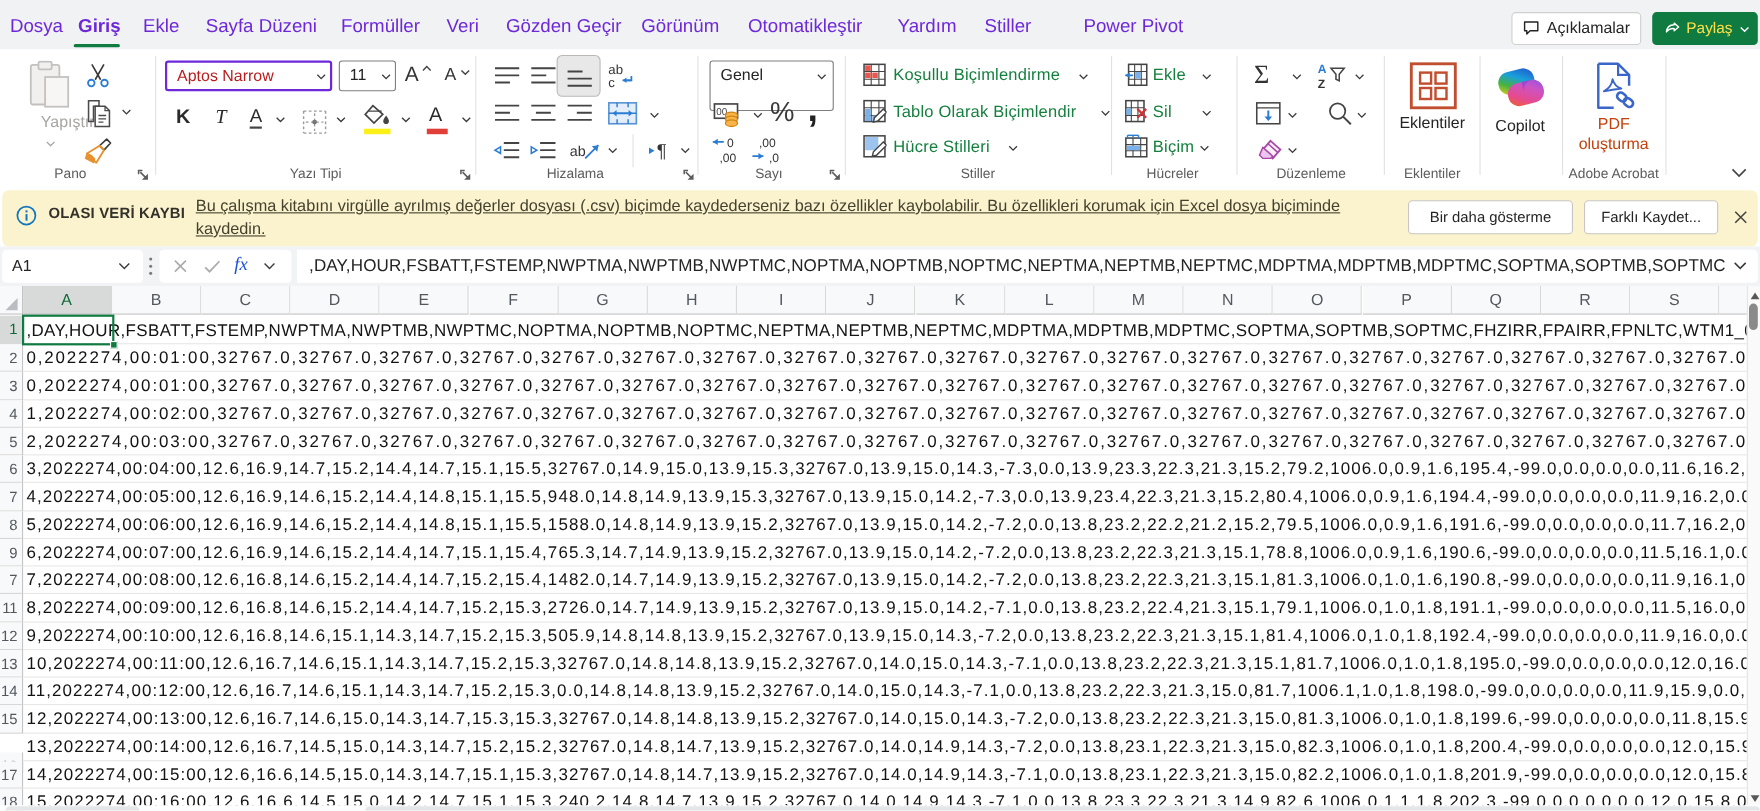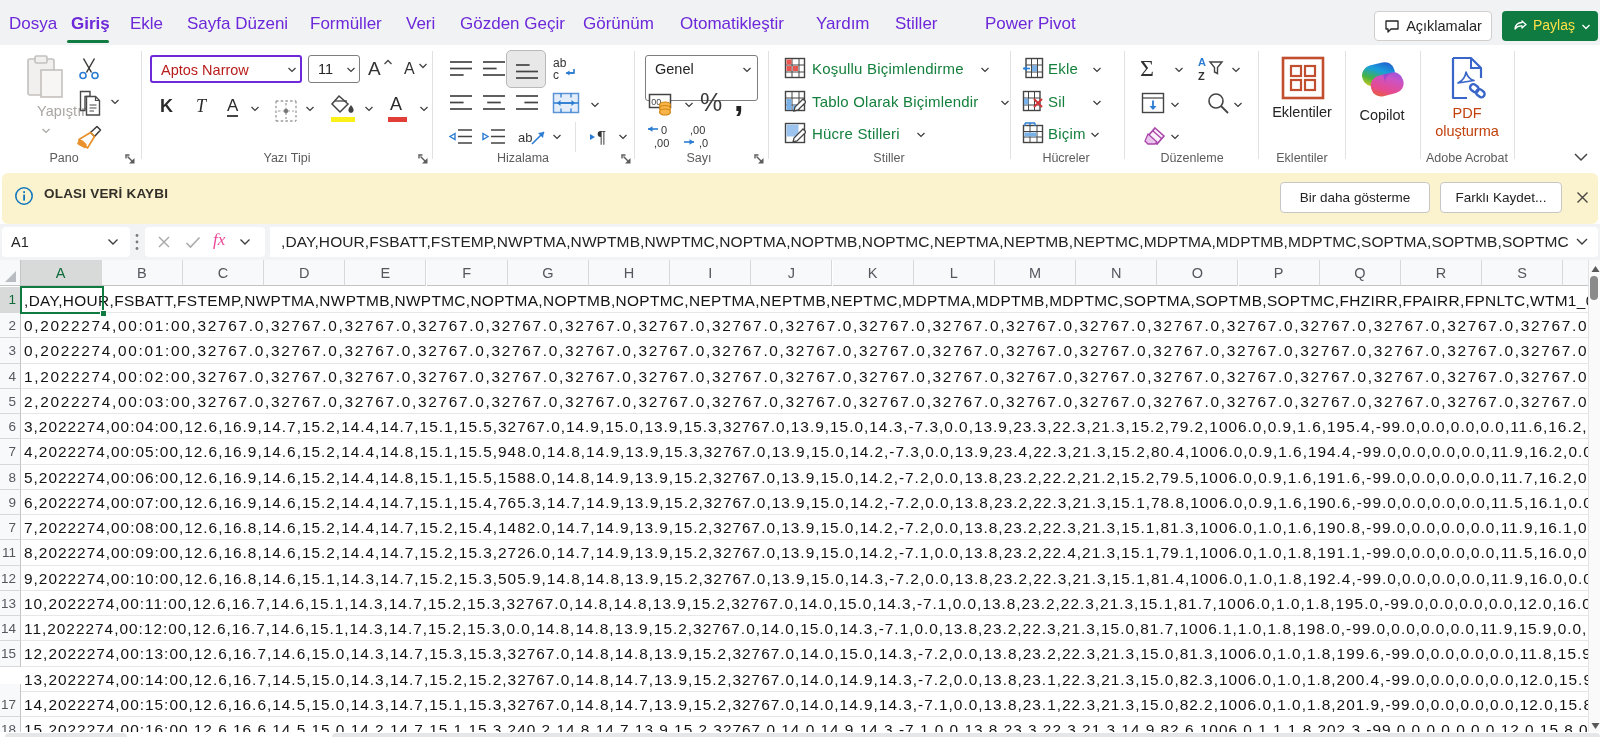--- a/index.html
+++ b/index.html
@@ -411,20 +411,21 @@
       </svg>
 
   </div>
   <div id="warnbar">
     <svg class="abs" style="left:12px;top:13px" width="20" height="20" viewBox="0 0 20 20">
         <circle cx="10" cy="10" r="8.2" fill="none" stroke="#1377be" stroke-width="1.6"></circle>
         <rect x="9.2" y="8.6" width="1.8" height="6" fill="#1377be"></rect>
         <rect x="9.2" y="5.2" width="1.8" height="1.9" fill="#1377be"></rect>
       </svg>
     <span class="abs" style="left:42px;top:13px;font-size:13.5px;font-weight:bold;color:#33302a;letter-spacing:0.2px">OLASI VERİ KAYBI</span>
+    <span class="abs" style="left:176px;top:5px;font-size:14.8px;color:#45412f;line-height:21px"><u>Bu çalışma kitabını virgülle ayrılmış değerler dosyası (.csv) biçimde kaydederseniz bazı özellikler kaybolabilir. Bu özellikleri korumak için Excel dosya biçiminde<br>kaydedin.</u></span>
     <div class="abs" style="left:1278px;top:9px;width:150px;height:31px;background:#fff;border:1px solid #c8c6c4;border-radius:4px;font-size:13.5px;color:#242424;text-align:center;line-height:29px">Bir daha gösterme</div>
     <div class="abs" style="left:1438px;top:9px;width:122px;height:31px;background:#fff;border:1px solid #c8c6c4;border-radius:4px;font-size:13.5px;color:#242424;text-align:center;line-height:29px">Farklı Kaydet...</div>
     <svg class="abs" style="left:1573px;top:17px" width="15" height="15" viewBox="0 0 15 15">
         <path d="M2.5 2.5l10 10M12.5 2.5l-10 10" stroke="#484540" stroke-width="1.4"></path>
       </svg>
   </div>
   <div id="fxbar">
     <div class="abs" style="left:2px;top:3px;width:128px;height:30px;background:#fff;border-radius:4px;line-height:30px">
       <span style="font-size:14.5px;color:#242424;margin-left:9px">A1</span>
       <svg class="abs" style="left:105px;top:10px" width="12" height="10" viewBox="0 0 12 10">
@@ -436,21 +437,21 @@
         <circle cx="2" cy="9" r="1.4" fill="#7a7a7a"></circle>
         <circle cx="2" cy="15.5" r="1.4" fill="#7a7a7a"></circle>
       </svg>
     <div class="abs" style="left:145px;top:3px;width:120px;height:30px;background:#fff;border-radius:4px">
       <svg class="abs" style="left:12px;top:8px" width="14" height="14" viewBox="0 0 14 14">
           <path d="M2 2l10 10M12 2L2 12" stroke="#ababab" stroke-width="1.5"></path>
         </svg>
       <svg class="abs" style="left:40px;top:8px" width="16" height="14" viewBox="0 0 16 14">
           <path d="M1.5 8l4 4L14.5 2.5" fill="none" stroke="#ababab" stroke-width="1.6"></path>
         </svg>
-      <span class="abs" style="left:68px;top:3px;font-size:17px;font-style:italic;font-family:'Liberation Serif',serif;color:#ec4899">fx</span>
+      <span class="abs" style="left:68px;top:3px;font-size:17px;font-style:italic;font-family:'Liberation Serif',serif;color:#1d4ed8">fx</span>
       <svg class="abs" style="left:94px;top:11px" width="12" height="9" viewBox="0 0 12 9">
           <path d="M1.5 1.5L6 6l4.5-4.5" fill="none" stroke="#3b3b3b" stroke-width="1.3"></path>
         </svg>
     </div>
     <div class="abs" style="left:270px;top:3px;width:1328px;height:30px;background:#fff;border-radius:0 4px 4px 0;overflow:hidden;white-space:nowrap;font-size:15.5px;color:#242424;line-height:30px">
       <span style="margin-left:11px;letter-spacing:0.1px">,DAY,HOUR,FSBATT,FSTEMP,NWPTMA,NWPTMB,NWPTMC,NOPTMA,NOPTMB,NOPTMC,NEPTMA,NEPTMB,NEPTMC,MDPTMA,MDPTMB,MDPTMC,SOPTMA,SOPTMB,SOPTMC</span>
       <svg class="abs" style="left:1305px;top:10px" width="14" height="11" viewBox="0 0 14 11">
           <path d="M2 2l5 5 5-5" fill="none" stroke="#3b3b3b" stroke-width="1.4"></path>
         </svg>
     </div>

